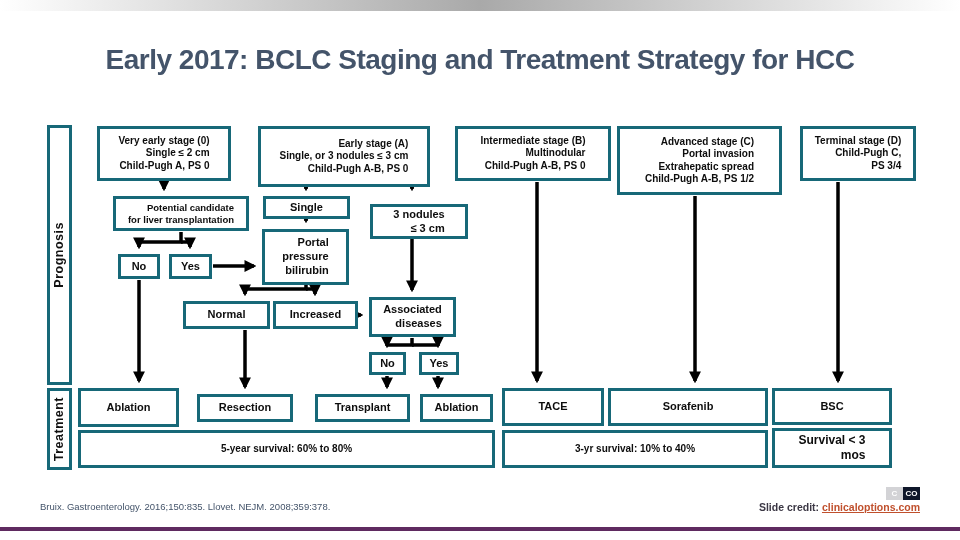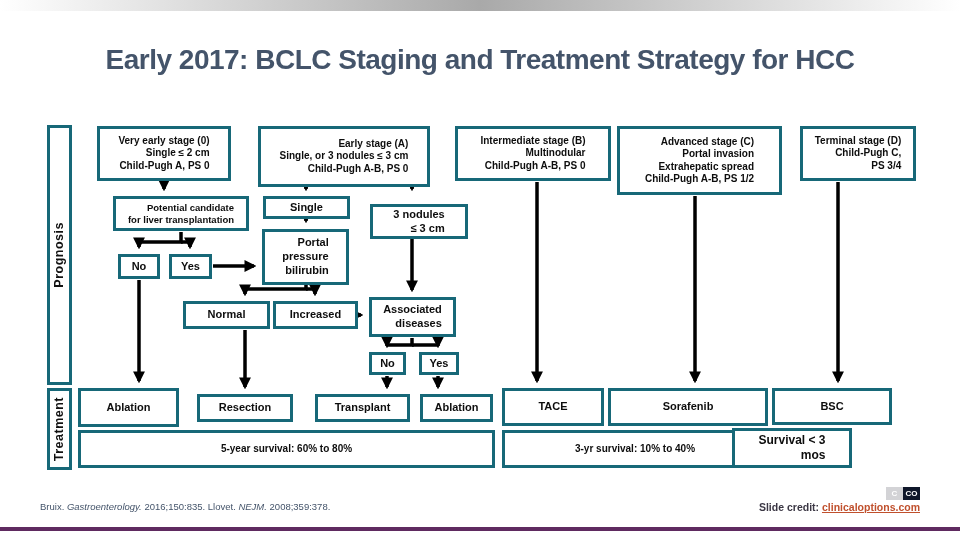--- a/index.html
+++ b/index.html
@@ -28,21 +28,21 @@
   .fs125{font-size:10px;}
   .sidebar .v{
     writing-mode:vertical-rl;transform:rotate(180deg);
     font-size:12.5px;font-weight:bold;color:#111;letter-spacing:0.5px;
   }
   svg.arrows{position:absolute;left:0;top:0;pointer-events:none;}
   svg.arrows path{fill:none;stroke:#000;stroke-width:3.5;}
   .citation{
     position:absolute;left:40px;top:501px;font-size:9.5px;color:#44546A;
   }
-  .citation .it{font-style:italic;}
+  .citation .it{}
   .credit{
     position:absolute;right:40px;top:501px;font-size:10.5px;text-align:right;
   }
   .credit-label{font-weight:bold;color:#3b3744;}
   .credit-link{font-weight:bold;color:#c0502d;text-decoration:underline;cursor:pointer;}
   .logo{position:absolute;right:40px;top:487px;display:flex;}
   .logo span{
     display:inline-flex;align-items:center;justify-content:center;
     width:17px;height:13px;color:#fff;font-weight:bold;font-size:8px;
   }
@@ -129,21 +129,21 @@
 <div class="box fs11" style="left:78px;top:388px;width:101px;height:39px">Ablation</div>
 <div class="box fs11" style="left:197px;top:394px;width:96px;height:28px">Resection</div>
 <div class="box fs11" style="left:315px;top:394px;width:95px;height:28px">Transplant</div>
 <div class="box fs11" style="left:420px;top:394px;width:73px;height:28px">Ablation</div>
 <div class="box fs11" style="left:502px;top:388px;width:102px;height:38px">TACE</div>
 <div class="box fs11" style="left:608px;top:388px;width:160px;height:38px">Sorafenib</div>
 <div class="box fs11" style="left:772px;top:388px;width:120px;height:37px">BSC</div>
 
 <div class="box fs125" style="left:78px;top:430px;width:417px;height:38px">5-year survival: 60% to 80%</div>
 <div class="box fs125" style="left:502px;top:430px;width:266px;height:38px">3-yr survival: 10% to 40%</div>
-<div class="box fs12" style="left:732px;top:428px;width:120px;height:40px">Survival &lt; 3
+<div class="box fs12" style="left:772px;top:428px;width:120px;height:40px">Survival &lt; 3
 mos</div>
 
 <div class="citation">
   <span>Bruix. </span><span class="it">Gastroenterology.</span><span> 2016;150:835. Llovet. </span><span class="it">NEJM.</span><span> 2008;359:378.</span>
 </div>
 
 <div class="logo">
   <span class="logo-c">C</span>
   <span class="logo-co">CO</span>
 </div>

